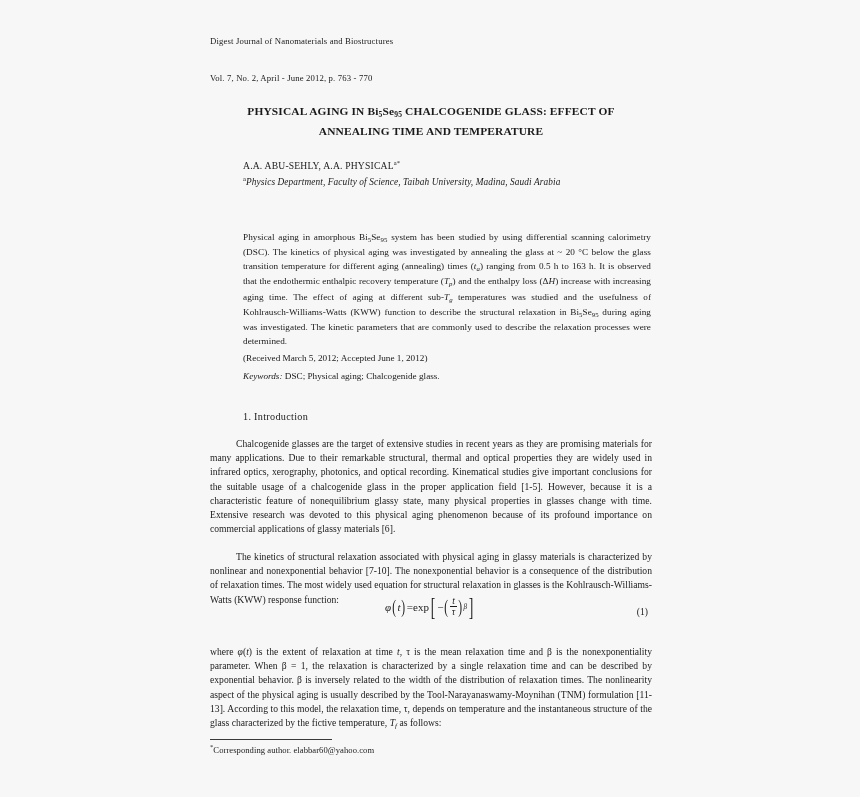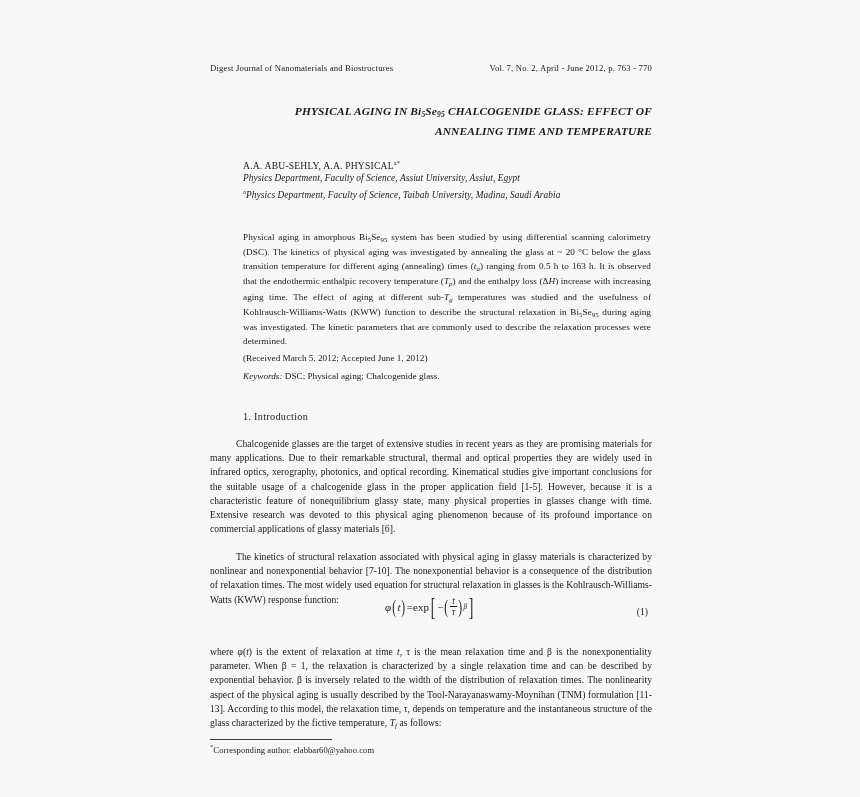--- a/index.html
+++ b/index.html
@@ -24,35 +24,35 @@
   .running-head {
     position: absolute;
     left: 210px;
     top: 36px;
     width: 442px;
     display: flex;
     justify-content: space-between;
     align-items: baseline;
     font-size: 8.7px;
     letter-spacing: 0.15px;
+    flex-direction: column;
   }
   .running-head .journal { white-space: nowrap; }
   .running-head .issue { white-space: nowrap; margin-top: 27px; }
   
   .title {
     position: absolute;
     left: 210px;
     top: 103px;
     width: 442px;
-    text-align: right;
+    text-align: center;
     font-weight: bold;
     font-size: 11.4px;
     line-height: 17px;
     letter-spacing: 0.15px;
-    font-style: italic;
   }
   .title sub {
     font-size: 7.6px;
     vertical-align: -2px;
   }
   
   .authors {
     position: absolute;
     left: 243px;
     top: 159px;
@@ -209,21 +209,20 @@
   <div class="title">
     <span>PHYSICAL AGING IN Bi</span><sub>5</sub><span>Se</span><sub>95</sub><span> CHALCOGENIDE GLASS: EFFECT OF</span><br>
     <span>ANNEALING TIME AND TEMPERATURE</span>
   </div>
 
   <div class="authors">
     <span>A.A. ABU-SEHLY, A.A. PHYSICAL</span><sup>a*</sup>
   </div>
 
   <div class="affil">
-    <div>Physics Department, Faculty of Science, Assiut University, Assiut, Egypt</div>
     <div><sup>a</sup><span>Physics Department, Faculty of Science, Taibah University, Madina, Saudi Arabia</span></div>
   </div>
 
   <div class="abstract">
     <span>Physical aging in amorphous Bi</span><sub>5</sub><span>Se</span><sub>95</sub><span> system has been studied by using differential scanning calorimetry (DSC). The kinetics of physical aging was investigated by annealing the glass at ~ 20 °C below the glass transition temperature for different aging (annealing) times (</span><i>t</i><i><sub>a</sub></i><span>) ranging from 0.5 h to 163 h. It is observed that the endothermic enthalpic recovery temperature (</span><i>T</i><i><sub>p</sub></i><span>) and the enthalpy loss (Δ</span><i>H</i><span>) increase with increasing aging time. The effect of aging at different sub-</span><i>T</i><i><sub>g</sub></i><span> temperatures was studied and the usefulness of Kohlrausch-Williams-Watts (KWW) function to describe the structural relaxation in Bi</span><sub>5</sub><span>Se</span><sub>95</sub><span> during aging was investigated. The kinetic parameters that are commonly used to describe the relaxation processes were determined.</span>
   </div>
 
   <div class="received">(Received March 5, 2012; Accepted June 1, 2012)</div>
 
   <div class="keywords">

